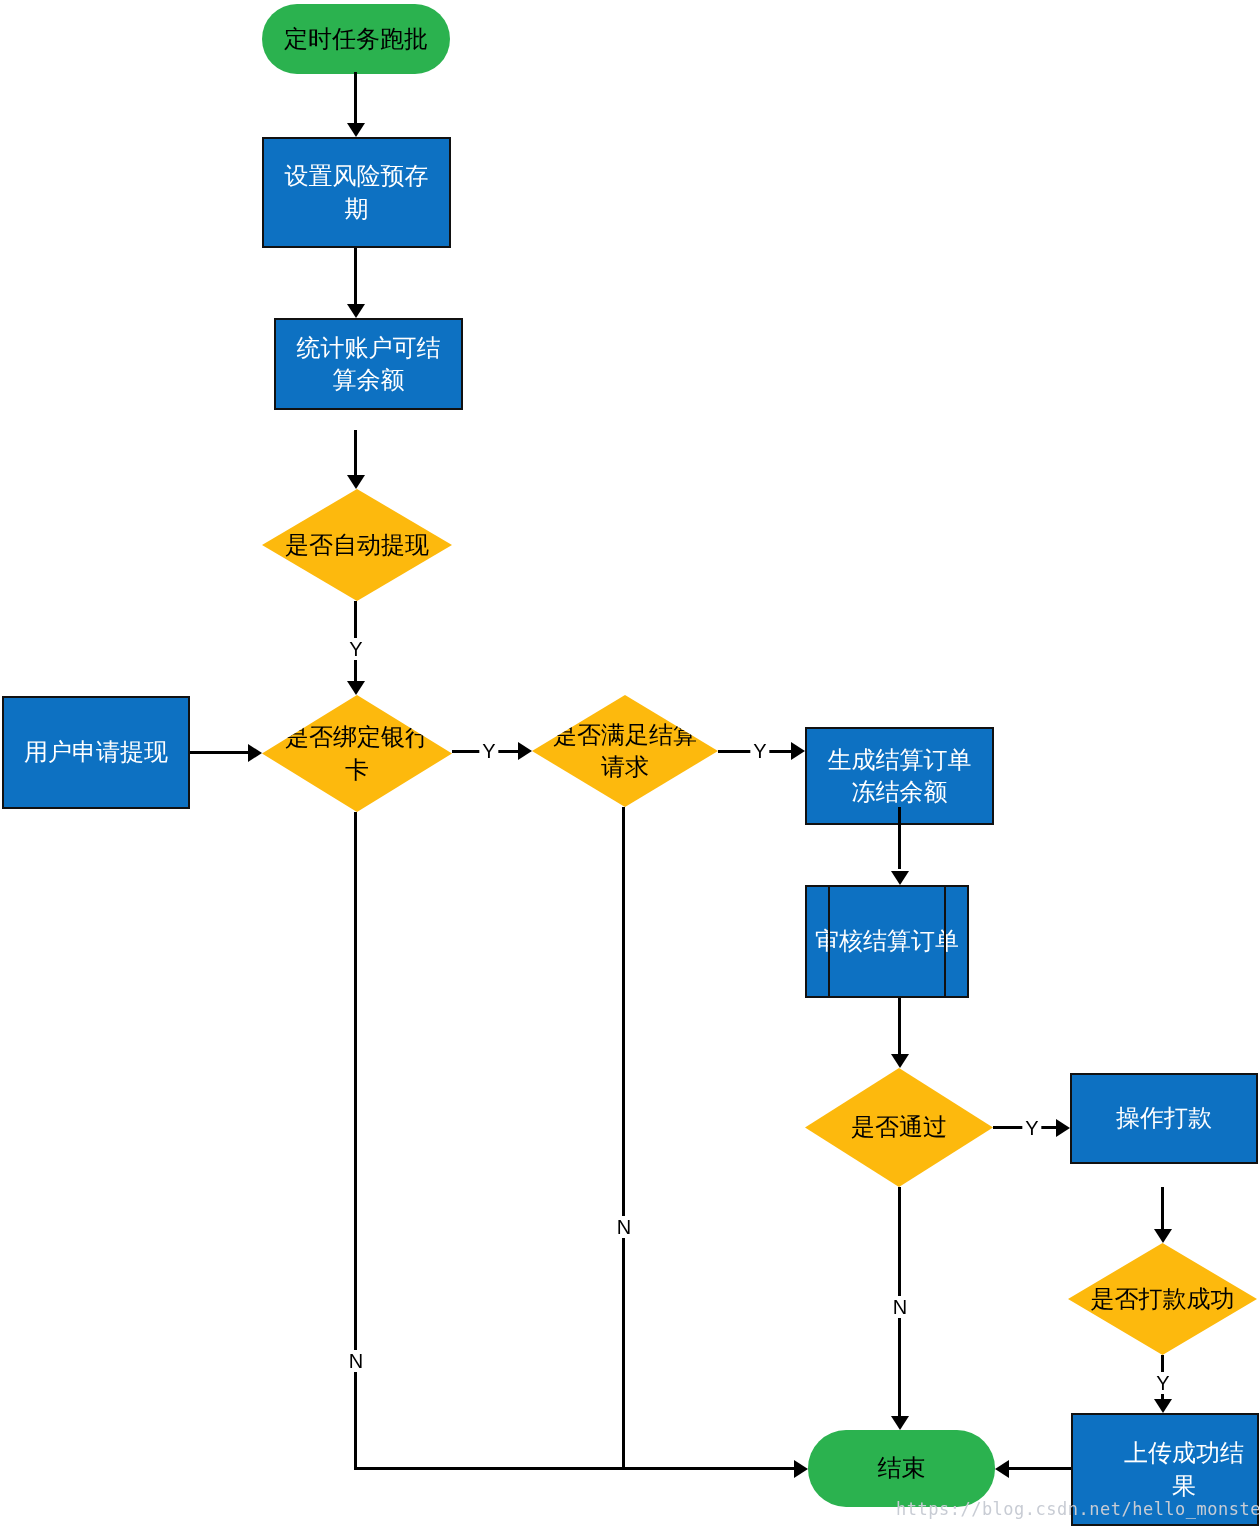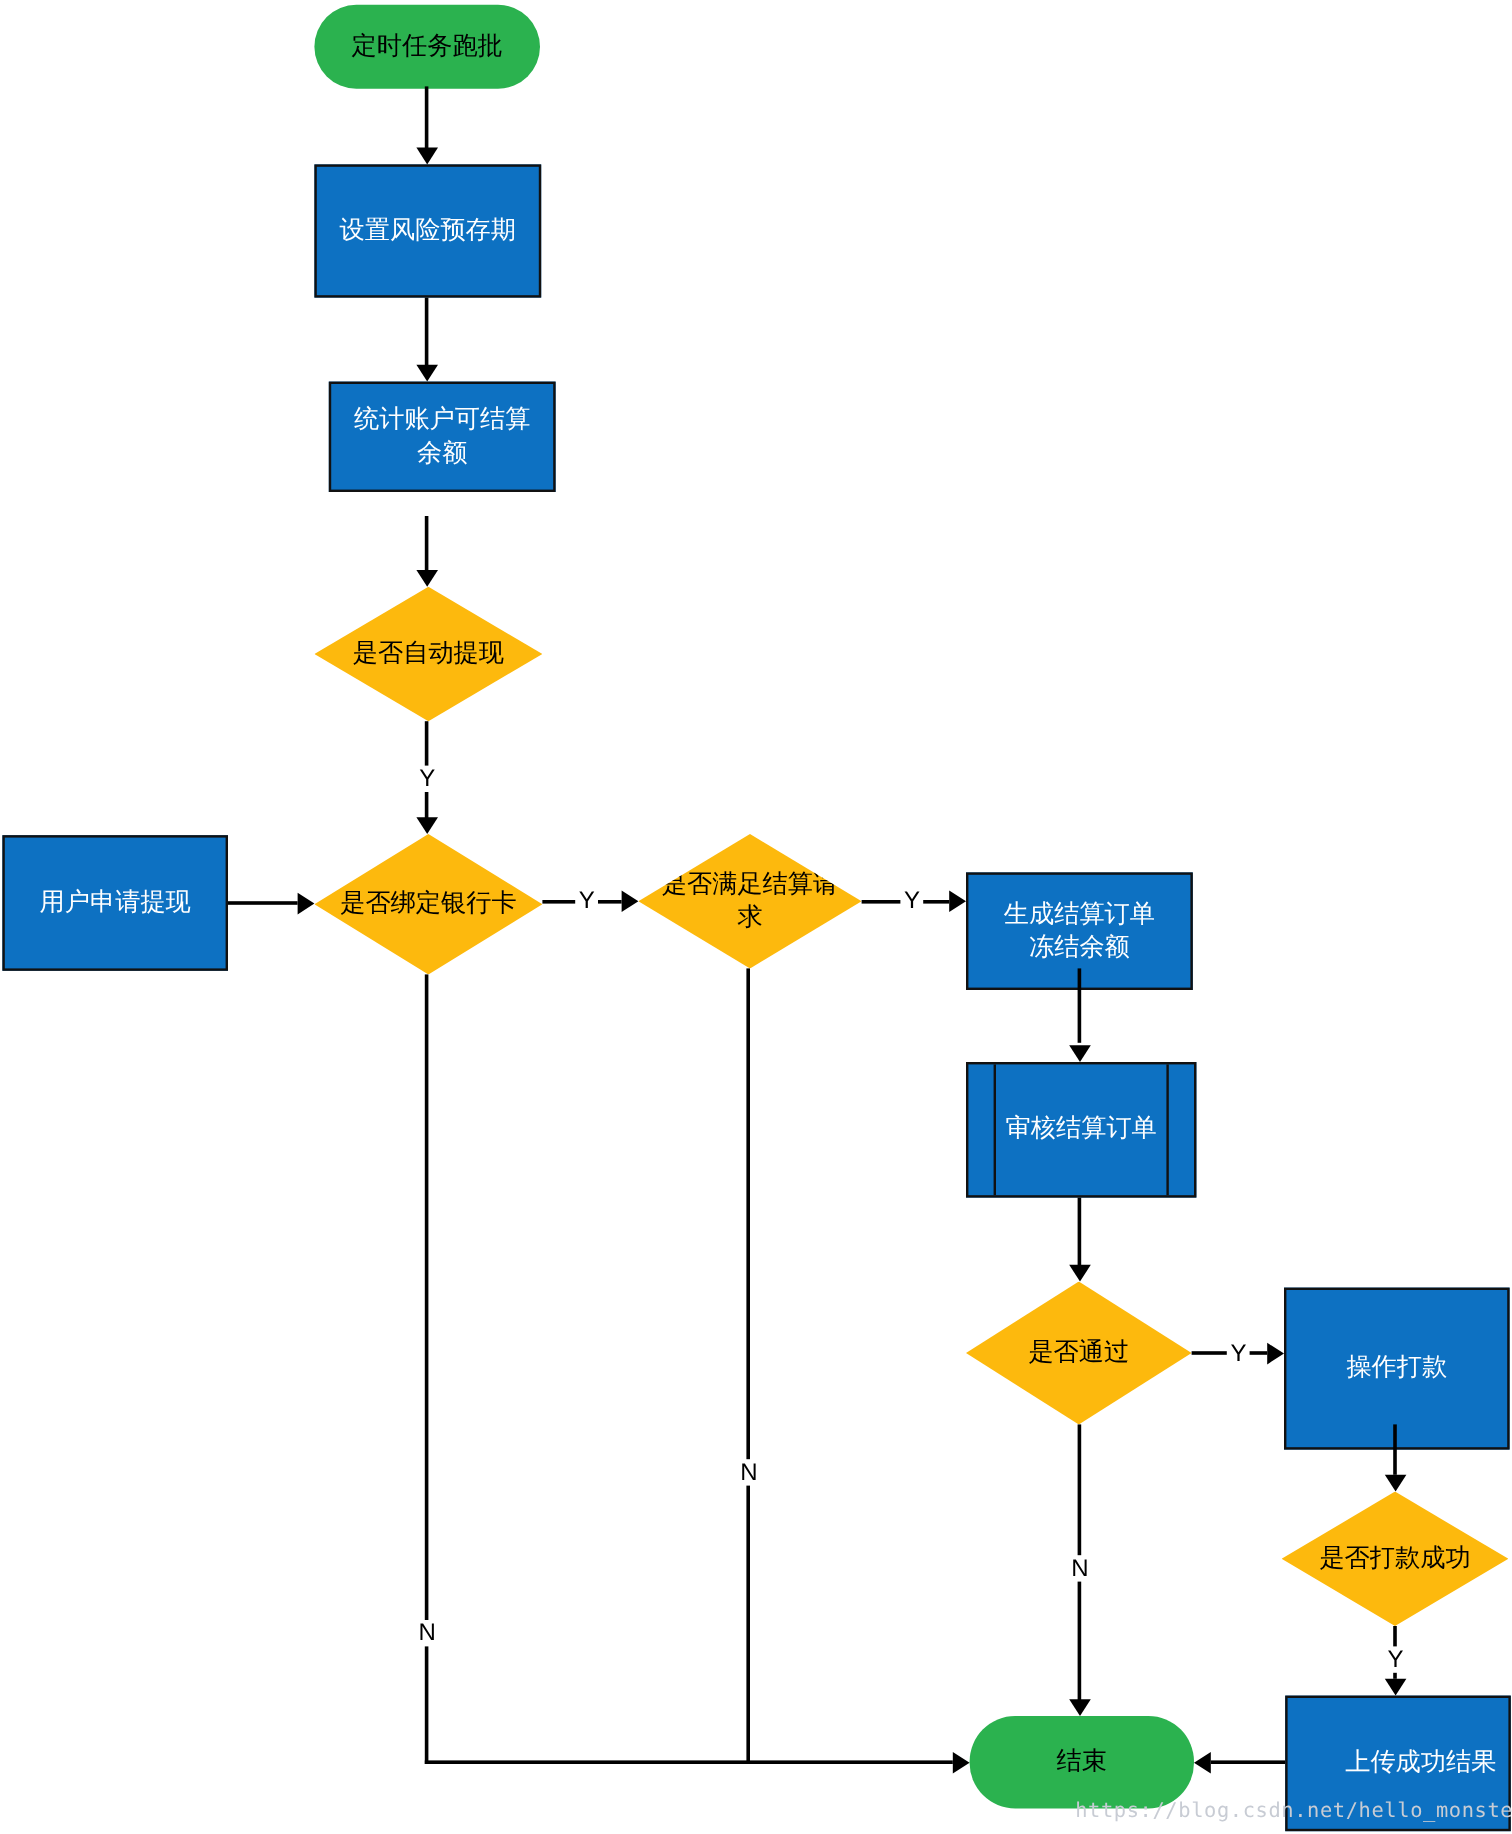--- a/index.html
+++ b/index.html
@@ -5,21 +5,21 @@
   :root{
     --green:#2BB24F; --blue:#0D71C2; --yellow:#FDB90D;
     --line:#000000; --nodeborder:#111111; --wm:#c8ccd4;
   }
   html,body{margin:0;padding:0;background:#ffffff;}
   #canvas{
     position:relative;width:1260px;height:1528px;background:#ffffff;
     overflow:hidden;font-family:"Liberation Sans","DejaVu Sans",sans-serif;
   }
   .node{position:absolute;display:flex;align-items:center;justify-content:center;
-    text-align:center;font-size:21px;line-height:1.35;box-sizing:border-box;}
+    text-align:center;font-size:24px;line-height:1.35;box-sizing:border-box;}
   .rect{background:var(--blue);border:2px solid var(--nodeborder);color:#ffffff;}
   .stadium{background:var(--green);color:#000000;border-radius:38px;}
   .diamond{background:var(--yellow);color:#000000;
     clip-path:polygon(50% 0%,100% 50%,50% 100%,0% 50%);}
   .node-label{white-space:pre-line;display:block;}
   .pad{padding:0 10px;}
   .narrow{width:150px;}
   .bar{position:absolute;top:0;bottom:0;width:2px;background:var(--nodeborder);}
   .line{position:absolute;background:var(--line);}
   .ah{position:absolute;width:0;height:0;}
@@ -66,31 +66,31 @@
 
   <div class="node diamond" style="left:532px;top:695px;width:186px;height:112px;">
     <span class="node-label narrow">是否满足结算请求</span>
   </div>
 
   <div class="node rect pad" style="left:805px;top:695px;width:189px;height:98px;margin-top:32px;">
     <span class="node-label">生成结算订单
 冻结余额</span>
   </div>
 
-  <div class="node rect" style="left:805px;top:885px;width:192px;height:113px;text-align:right;">
+  <div class="node rect" style="left:805px;top:885px;width:164px;height:113px;text-align:right;">
     <div class="bar" style="left:21px;"></div>
     <div class="bar" style="right:21px;"></div>
     <span class="node-label">审核结算订单</span>
   </div>
 
   <div class="node diamond" style="left:805px;top:1068px;width:188px;height:119px;">
     <span class="node-label">是否通过</span>
   </div>
 
-  <div class="node rect pad" style="left:1070px;top:1073px;width:188px;height:135px;">
+  <div class="node rect pad" style="left:1070px;top:1073px;width:188px;height:91px;">
     <span class="node-label">操作打款</span>
   </div>
 
   <div class="node diamond" style="left:1068px;top:1243px;width:189px;height:112px;">
     <span class="node-label">是否打款成功</span>
   </div>
 
   <div class="node rect pad" style="left:1071px;top:1413px;width:188px;height:113px;padding-left:48px;">
     <span class="node-label">上传成功结果</span>
   </div>

